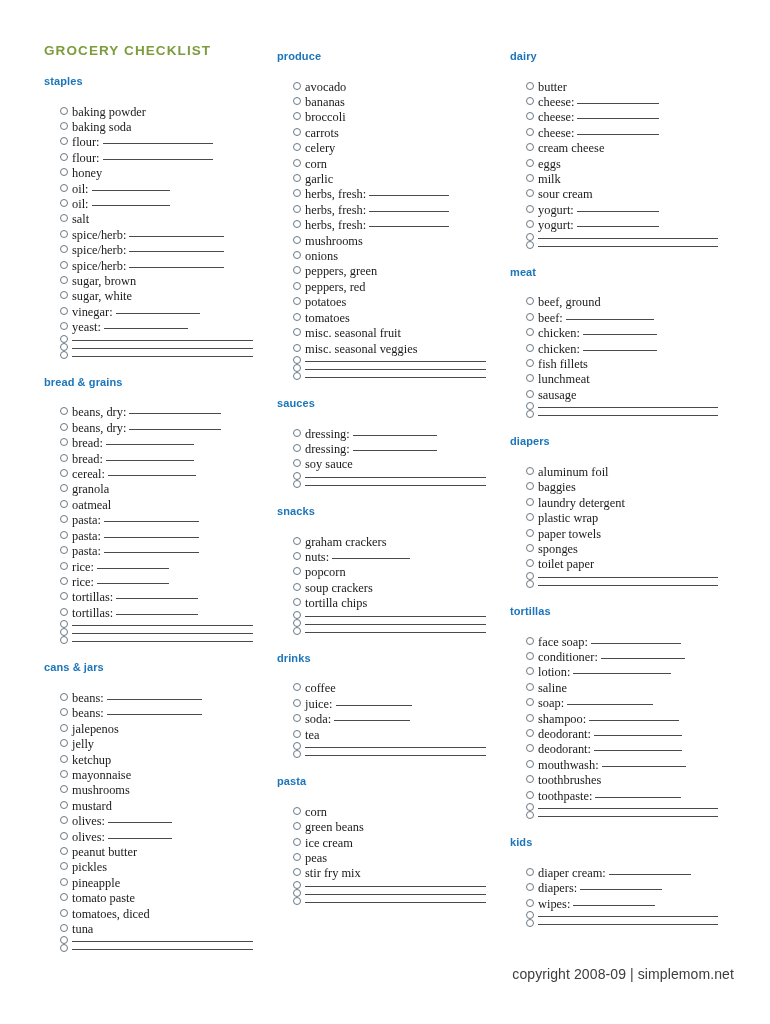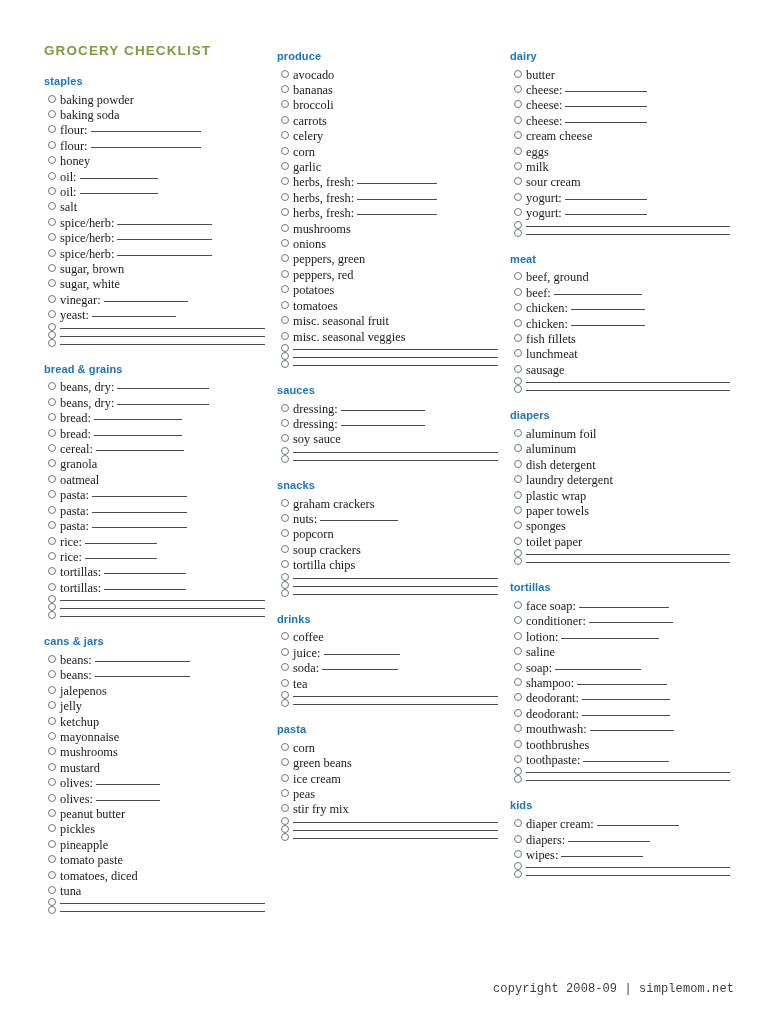--- a/index.html
+++ b/index.html
@@ -55,21 +55,21 @@
     font-weight: bold;
     font-size: 11px;
     color: #1b75bb;
     margin: 0 0 2px 0;
     line-height: 1.25;
     letter-spacing: 0.1px;
   }
 
   ul.items {
     list-style: none;
-    margin: 4px;
+    margin: 16px;
     padding: 0;
   }
   li.item {
     display: flex;
     align-items: baseline;
     font-size: 12.4px;
     line-height: 15.4px;
     white-space: nowrap;
   }
   .bullet {
@@ -94,23 +94,23 @@
     position: relative;
     top: -2px;
   }
   .label + .rule { margin-left: 3px; }
   
   li.blank .rule { flex: 1 1 auto; top: -3px; }
 
   .footer {
     position: absolute;
     right: 36px;
-    bottom: 28px;
-    font-family: Liberation Mono, monospace;
-    font-size: 12px;
+    bottom: 42px;
+    font-family: Liberation Sans, sans-serif;
+    font-size: 14px;
     color: #3d3d3d;
     letter-spacing: 0.1px;
   }
 </style>
 </head>
 <body>
 
 <div class="page">
 
   <h1 class="title">GROCERY CHECKLIST</h1>
@@ -702,25 +702,21 @@
         </div>
         <div class="section">
           <div class="section-header">diapers</div>
           <ul class="items">
             <li class="item">
               <span class="bullet"></span>
               <span class="label">aluminum foil</span>
             </li>
             <li class="item">
               <span class="bullet"></span>
-              <span class="label">aluminum</span>
-            </li>
-            <li class="item">
-              <span class="bullet"></span>
-              <span class="label">dish detergent</span>
+              <span class="label">baggies</span>
             </li>
             <li class="item">
               <span class="bullet"></span>
               <span class="label">laundry detergent</span>
             </li>
             <li class="item">
               <span class="bullet"></span>
               <span class="label">plastic wrap</span>
             </li>
             <li class="item">

